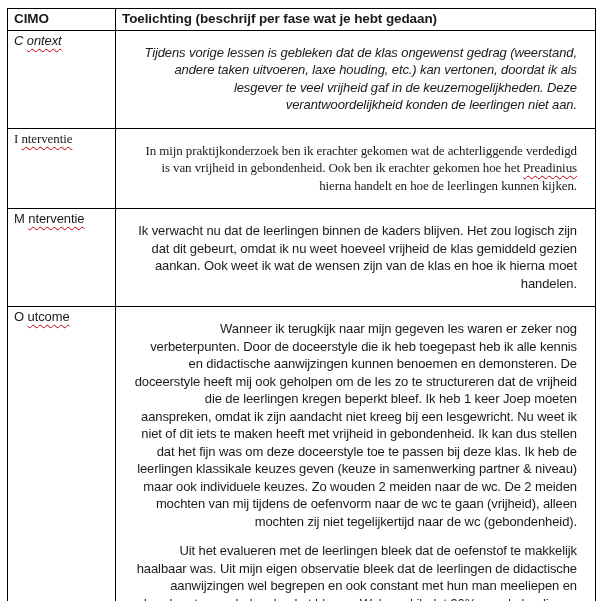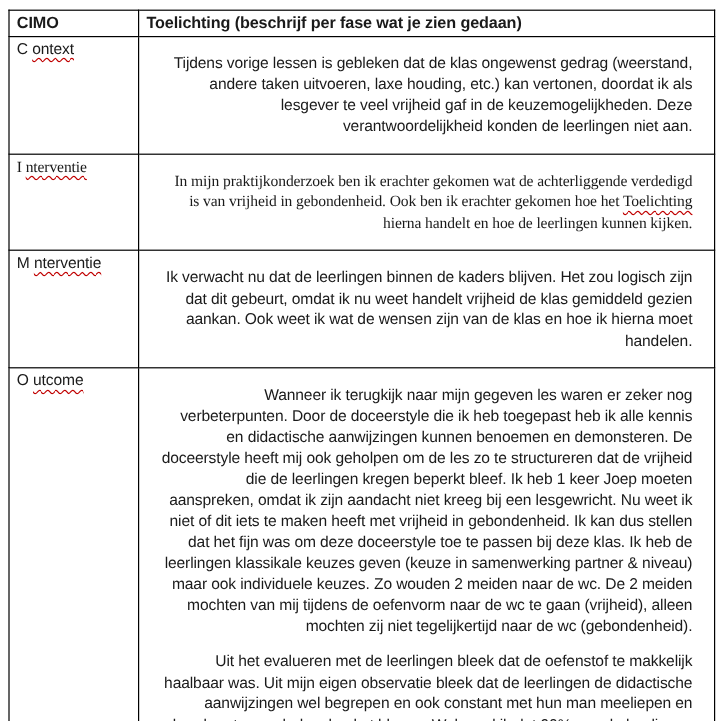--- a/index.html
+++ b/index.html
@@ -40,21 +40,21 @@
     overflow: hidden;
   }
   table.cimo th {
     font-weight: bold;
     font-size: 13.5px;
   }
   col.c-label { width: 108px; }
   col.c-text  { width: 480px; }
 
   tr.row-header { height: 21px; }
-  tr.row-c { height: 72px; }
+  tr.row-c { height: 72px; font-style: italic; }
   tr.row-i { height: 53px; font-family: Liberation Serif, serif; }
   tr.row-m { height: 71px; }
   tr.row-o { height: 366px; }
 
   .para { margin: 12px; text-align: right; }
 
   .misspelled {
     text-decoration-line: underline;
     text-decoration-style: wavy;
     text-decoration-color: #c00000;
@@ -67,41 +67,41 @@
 
 <div class="page">
   <table class="cimo">
     <colgroup>
       <col class="c-label">
       <col class="c-text">
     </colgroup>
     <tbody>
       <tr class="row-header">
         <th>CIMO</th>
-        <th>Toelichting (beschrijf per fase wat je zien gedaan)</th>
+        <th>Toelichting (beschrijf per fase wat je hebt gedaan)</th>
       </tr>
 
       <tr class="row-c">
         <td><span>C </span><span class="misspelled">ontext</span></td>
         <td>
           <div class="para">Tijdens vorige lessen is gebleken dat de klas ongewenst gedrag (weerstand, andere taken uitvoeren, laxe houding, etc.) kan vertonen, doordat ik als lesgever te veel vrijheid gaf in de keuzemogelijkheden. Deze verantwoordelijkheid konden de leerlingen niet aan.</div>
         </td>
       </tr>
 
       <tr class="row-i">
         <td><span>I </span><span class="misspelled">nterventie</span></td>
         <td>
-          <div class="para"><span>In mijn praktijkonderzoek ben ik erachter gekomen wat de achterliggende verdedigd is van vrijheid in gebondenheid. Ook ben ik erachter gekomen hoe het </span><span class="misspelled">Toelichting</span><span> hierna handelt en hoe de leerlingen kunnen kijken.</span></div>
+          <div class="para"><span>In mijn praktijkonderzoek ben ik erachter gekomen wat de achterliggende verdedigd is van vrijheid in gebondenheid. Ook ben ik erachter gekomen hoe het </span><span class="misspelled">Preadinius</span><span> hierna handelt en hoe de leerlingen kunnen kijken.</span></div>
         </td>
       </tr>
 
       <tr class="row-m">
         <td><span>M </span><span class="misspelled">nterventie</span></td>
         <td>
-          <div class="para">Ik verwacht nu dat de leerlingen binnen de kaders blijven. Het zou logisch zijn dat dit gebeurt, omdat ik nu weet handelt vrijheid de klas gemiddeld gezien aankan. Ook weet ik wat de wensen zijn van de klas en hoe ik hierna moet handelen.</div>
+          <div class="para">Ik verwacht nu dat de leerlingen binnen de kaders blijven. Het zou logisch zijn dat dit gebeurt, omdat ik nu weet hoeveel vrijheid de klas gemiddeld gezien aankan. Ook weet ik wat de wensen zijn van de klas en hoe ik hierna moet handelen.</div>
         </td>
       </tr>
 
       <tr class="row-o">
         <td><span>O </span><span class="misspelled">utcome</span></td>
         <td>
           <div class="para">Wanneer ik terugkijk naar mijn gegeven les waren er zeker nog verbeterpunten. Door de doceerstyle die ik heb toegepast heb ik alle kennis en didactische aanwijzingen kunnen benoemen en demonsteren. De doceerstyle heeft mij ook geholpen om de les zo te structureren dat de vrijheid die de leerlingen kregen beperkt bleef. Ik heb 1 keer Joep moeten aanspreken, omdat ik zijn aandacht niet kreeg bij een lesgewricht. Nu weet ik niet of dit iets te maken heeft met vrijheid in gebondenheid. Ik kan dus stellen dat het fijn was om deze doceerstyle toe te passen bij deze klas. Ik heb de leerlingen klassikale keuzes geven (keuze in samenwerking partner &amp; niveau) maar ook individuele keuzes. Zo wouden 2 meiden naar de wc. De 2 meiden mochten van mij tijdens de oefenvorm naar de wc te gaan (vrijheid), alleen mochten zij niet tegelijkertijd naar de wc (gebondenheid).</div>
           <div class="para">Uit het evalueren met de leerlingen bleek dat de oefenstof te makkelijk haalbaar was. Uit mijn eigen observatie bleek dat de leerlingen de didactische aanwijzingen wel begrepen en ook constant met hun man meeliepen en daardoor tussen bal en basket bleven. Wel vond ik dat 90% van de leerlingen te dichtbij of te ver van zijn man verdedigd. De afstand (armlengte) is dus iets om de volgende keer op door te gaan. Al moet ik wel zeggen dat het heel mooi was om te zien dat de intensiteit van het verdedigen erg hoog lag, terwijl dit normaal veel lager is tijdens een basketbal les.</div>
         </td>
       </tr>

